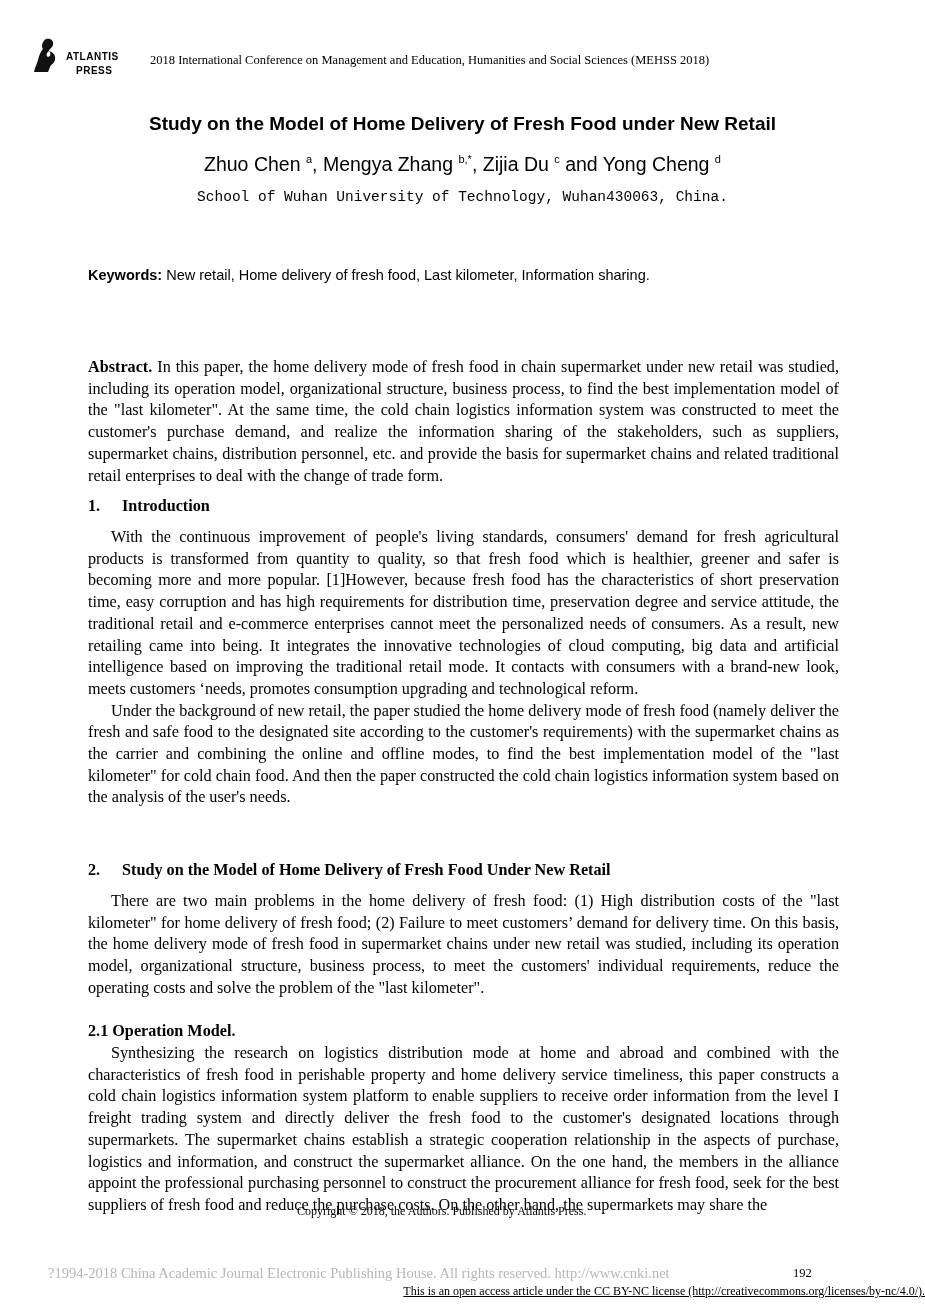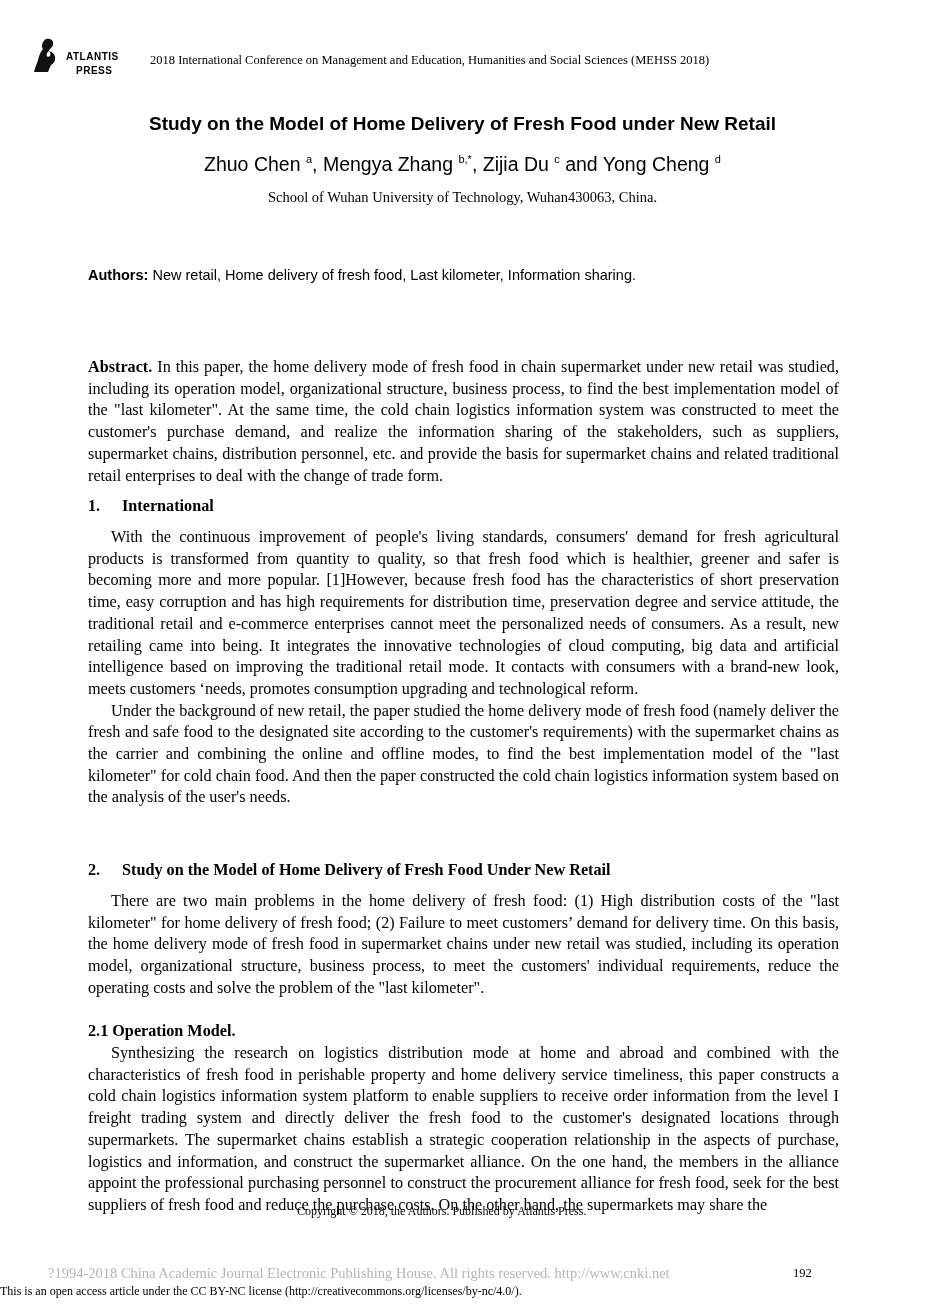--- a/index.html
+++ b/index.html
@@ -10,21 +10,21 @@
     .logo { position: absolute; left: 0; top: 0; width: 100px; height: 44px; }
     .logo-figure { position: absolute; left: 4px; top: 4px; width: 30px; height: 36px; }
     .logo-text { position: absolute; left: 38px; top: 17px; font-family: Liberation Sans, sans-serif; font-weight: bold; font-size: 10px; line-height: 14px; letter-spacing: 0.5px; }
     .logo-text .l1 { display: block; }
     .logo-text .l2 { display: block; padding-left: 10px; }
     .conf { position: absolute; left: 122px; top: 20px; font-family: "Liberation Serif", serif; font-size: 12.5px; white-space: nowrap; }
 
     .title { position: absolute; left: 0; top: 113px; width: 925px; text-align: center; font-family: "Liberation Sans", sans-serif; font-weight: bold; font-size: 19px; }
     .authors { position: absolute; left: 0; top: 153px; width: 925px; text-align: center; font-family: "Liberation Sans", sans-serif; font-size: 19.5px; }
     .authors sup { font-size: 11px; vertical-align: 8px; }
-    .affil { position: absolute; left: 0; top: 189px; width: 925px; text-align: center; font-family: Liberation Serif, serif; font-size: 14.5px; }
+    .affil { position: absolute; left: 0; top: 189px; width: 925px; text-align: center; font-family: Liberation Mono, monospace; font-size: 14.5px; }
     .emails { position: absolute; left: 0; top: 218px; width: 925px; text-align: center; font-family: "Liberation Sans", sans-serif; font-size: 14.5px; }
     .emails sup { font-size: 9px; vertical-align: 5px; }
 
     .keywords { position: absolute; left: 88px; top: 267px; width: 752px; font-family: "Liberation Sans", sans-serif; font-size: 14.5px; }
     .keywords b { font-weight: bold; }
 
     .body { position: absolute; left: 88px; width: 751px; font-family: "Liberation Serif", serif; font-size: 16.2px; line-height: 21.7px; text-align: justify; }
     .body p { margin: 0; }
     .indent { text-indent: 23px; }
     .abstract { top: 316px; margin-top: 41px; }
@@ -33,21 +33,21 @@
     .h-intro { top: 497px; }
     .intro { top: 527px; }
     .h-sec2 { top: 861px; }
     .sec2 { top: 891px; }
     .h21 { position: absolute; left: 88px; top: 1022px; font-family: "Liberation Serif", serif; font-weight: bold; font-size: 16.2px; }
     .sec21 { top: 1043px; }
 
     .footer-watermark { position: absolute; left: 32px; top: 1265px; font-family: "Liberation Serif", serif; font-size: 14.5px; color: #b5b5b5; white-space: nowrap; margin-left: 16px; }
     .footer-copyright { position: absolute; left: 297px; top: 1204px; font-family: "Liberation Serif", serif; font-size: 12px; color: #000; white-space: nowrap; }
     .page-number { position: absolute; left: 793px; top: 1266px; font-family: "Liberation Serif", serif; font-size: 12.5px; }
-    .footer-license { position: absolute; left: 0; top: 1284px; width: 925px; text-align: left; font-family: "Liberation Serif", serif; font-size: 12px; }
+    .footer-license { position: absolute; left: 0; top: 1284px; width: 925px; text-align: right; font-family: "Liberation Serif", serif; font-size: 12px; text-decoration: underline; }
   </style>
 </head>
 <body>
 
 <div class="page">
 
   <div class="header">
     <div class="logo">
       <svg class="logo-figure" viewBox="0 0 30 36">
         <path d="M14 2 C19 1 22 4 21 8 C20 11 17 12 17 14 C21 15 24 18 23 23 C22 27 19 27 18 30 L16 35 L2 35 C3 30 5 27 6 23 C7 18 9 14 11 12 C9 10 10 4 14 2 Z" fill="#111"></path>
@@ -64,30 +64,30 @@
   <div class="title">Study on the Model of Home Delivery of Fresh Food under New Retail</div>
 
   <div class="authors">
     <span>Zhuo Chen</span>&nbsp;<sup>a</sup><span>, </span><span>Mengya Zhang</span>&nbsp;<sup>b,*</sup><span>, </span><span>Zijia Du</span>&nbsp;<sup>c</sup><span> and </span><span>Yong Cheng</span>&nbsp;<sup>d</sup>
   </div>
 
   <div class="affil">School of Wuhan University of Technology, Wuhan430063, China.</div>
 
 
   <div class="keywords">
-    <b>Authors:</b>
+    <b>Keywords:</b>
     <span>New retail, Home delivery of fresh food, Last kilometer, Information sharing.</span>
   </div>
 
   <div class="body abstract">
     <p><b>Abstract.</b> <span>In this paper, the home delivery mode of fresh food in chain supermarket under new retail was studied, including its operation model, organizational structure, business process, to find the best implementation model of the "last kilometer". At the same time, the cold chain logistics information system was constructed to meet the customer's purchase demand, and realize the information sharing of the stakeholders, such as suppliers, supermarket chains, distribution personnel, etc. and provide the basis for supermarket chains and related traditional retail enterprises to deal with the change of trade form.</span></p>
   </div>
 
   <div class="h1 h-intro">
-    <span class="num">1.</span><span>International</span>
+    <span class="num">1.</span><span>Introduction</span>
   </div>
   <div class="body intro">
     <p class="indent">With the continuous improvement of people's living standards, consumers' demand for fresh agricultural products is transformed from quantity to quality, so that fresh food which is healthier, greener and safer is becoming more and more popular. [1]However, because fresh food has the characteristics of short preservation time, easy corruption and has high requirements for distribution time, preservation degree and service attitude, the traditional retail and e-commerce enterprises cannot meet the personalized needs of consumers. As a result, new retailing came into being. It integrates the innovative technologies of cloud computing, big data and artificial intelligence based on improving the traditional retail mode. It contacts with consumers with a brand-new look, meets customers ‘needs, promotes consumption upgrading and technological reform.</p>
     <p class="indent">Under the background of new retail, the paper studied the home delivery mode of fresh food (namely deliver the fresh and safe food to the designated site according to the customer's requirements) with the supermarket chains as the carrier and combining the online and offline modes, to find the best implementation model of the "last kilometer" for cold chain food. And then the paper constructed the cold chain logistics information system based on the analysis of the user's needs.</p>
   </div>
 
   <div class="h1 h-sec2">
     <span class="num">2.</span><span>Study on the Model of Home Delivery of Fresh Food Under New Retail</span>
   </div>
   <div class="body sec2">

